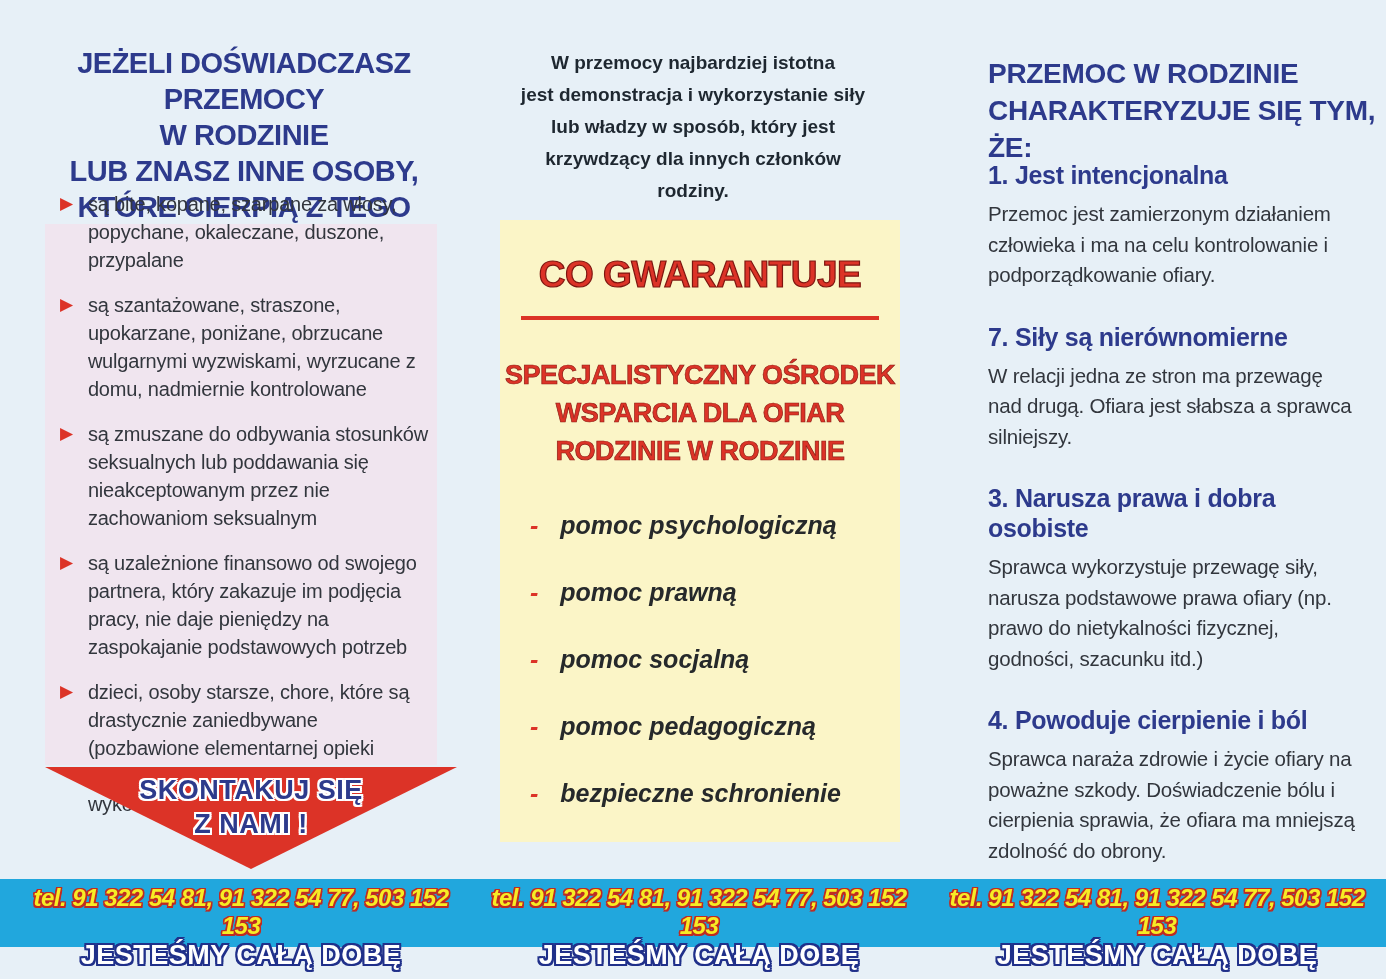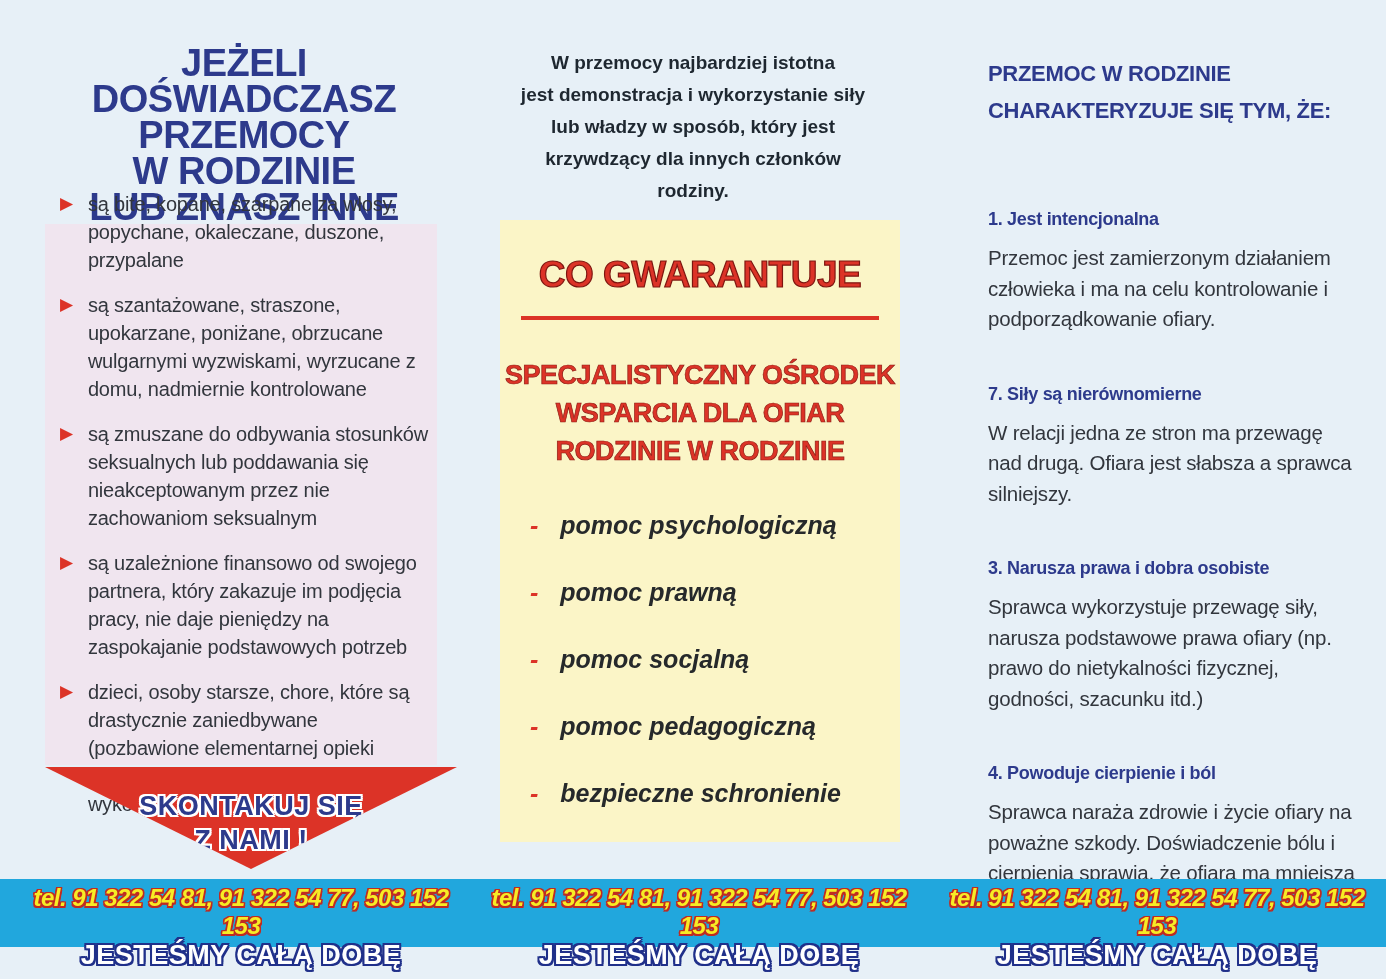--- a/index.html
+++ b/index.html
@@ -13,41 +13,41 @@
     background:var(--bg);
     font-family:"Liberation Sans", sans-serif;
     overflow:hidden;
   }
   .page{position:relative;width:1386px;height:979px;background:var(--bg);}
 
   
   .left-heading{
     position:absolute;left:28px;top:45px;width:432px;
     text-align:center;color:var(--navy);font-weight:bold;
-    font-size:38px;line-height:36px;letter-spacing:-0.5px;
+    font-size:29px;line-height:36px;letter-spacing:-0.5px;
   }
   .left-heading span{display:block;}
   .pink-panel{
     position:absolute;left:45px;top:224px;width:392px;height:541px;
     background:var(--pink);
   }
   .bullets{
     position:absolute;left:60px;top:190px;width:380px;list-style:none;
   }
   .bullets li{
     display:flex;gap:15px;margin-bottom:17px;
     font-size:20px;line-height:28px;color:var(--ink);letter-spacing:-0.2px;
   }
   .tri{color:var(--red);font-size:17px;line-height:28px;flex:0 0 auto;}
   .btxt{width:345px;}
   .contact-arrow{
     position:absolute;left:45px;top:767px;width:412px;height:102px;
     background:var(--red);
     clip-path:polygon(0 0,100% 0,50% 100%);
-    text-align:center;padding-top:22px;
+    text-align:center;padding-top:6px;
   }
   .contact-arrow span{
     display:block;color:var(--navy);font-weight:bold;
     font-size:27px;line-height:34px;letter-spacing:0.5px;
     text-shadow:-2px -2px 0 #fff,2px -2px 0 #fff,-2px 2px 0 #fff,2px 2px 0 #fff,
                 -2px 0 0 #fff,2px 0 0 #fff,0 -2px 0 #fff,0 2px 0 #fff;
   }
 
   
   .intro{
@@ -73,30 +73,29 @@
   .offers{margin:40px 0 0 30px;list-style:none;text-align:left;}
   .offers li{
     display:flex;gap:22px;margin-bottom:37px;
     font-size:25px;line-height:30px;font-style:italic;font-weight:bold;color:#26292b;
   }
   .dash{color:var(--red);}
 
   
   .right-heading{
     position:absolute;left:988px;top:55px;width:392px;
-    color:var(--navy);font-weight:bold;font-size:22px;line-height:37px;
+    color:var(--navy);font-weight:bold;font-size:28px;line-height:37px;
     letter-spacing:-0.3px;
   }
   .right-heading span{display:block;}
   .right-sections{position:absolute;left:988px;top:160px;width:372px;}
   .rsec{margin-bottom:31px;}
   .rsec h3{
-    color:var(--navy);font-size:18px;line-height:30px;margin-bottom:9px;
+    color:var(--navy);font-size:25px;line-height:30px;margin-bottom:9px;
     letter-spacing:-0.3px;
-    margin-top:44px;
   }
   .rsec p{font-size:20.5px;line-height:30.5px;color:var(--ink);letter-spacing:-0.2px;}
 
   
   .bottom-bar{
     position:absolute;left:0;top:879px;width:1386px;height:68px;
     background:var(--cyan);display:flex;padding-left:12px;
   }
   .bar-seg{flex:1;text-align:center;padding-top:5px;}
   .phone{

